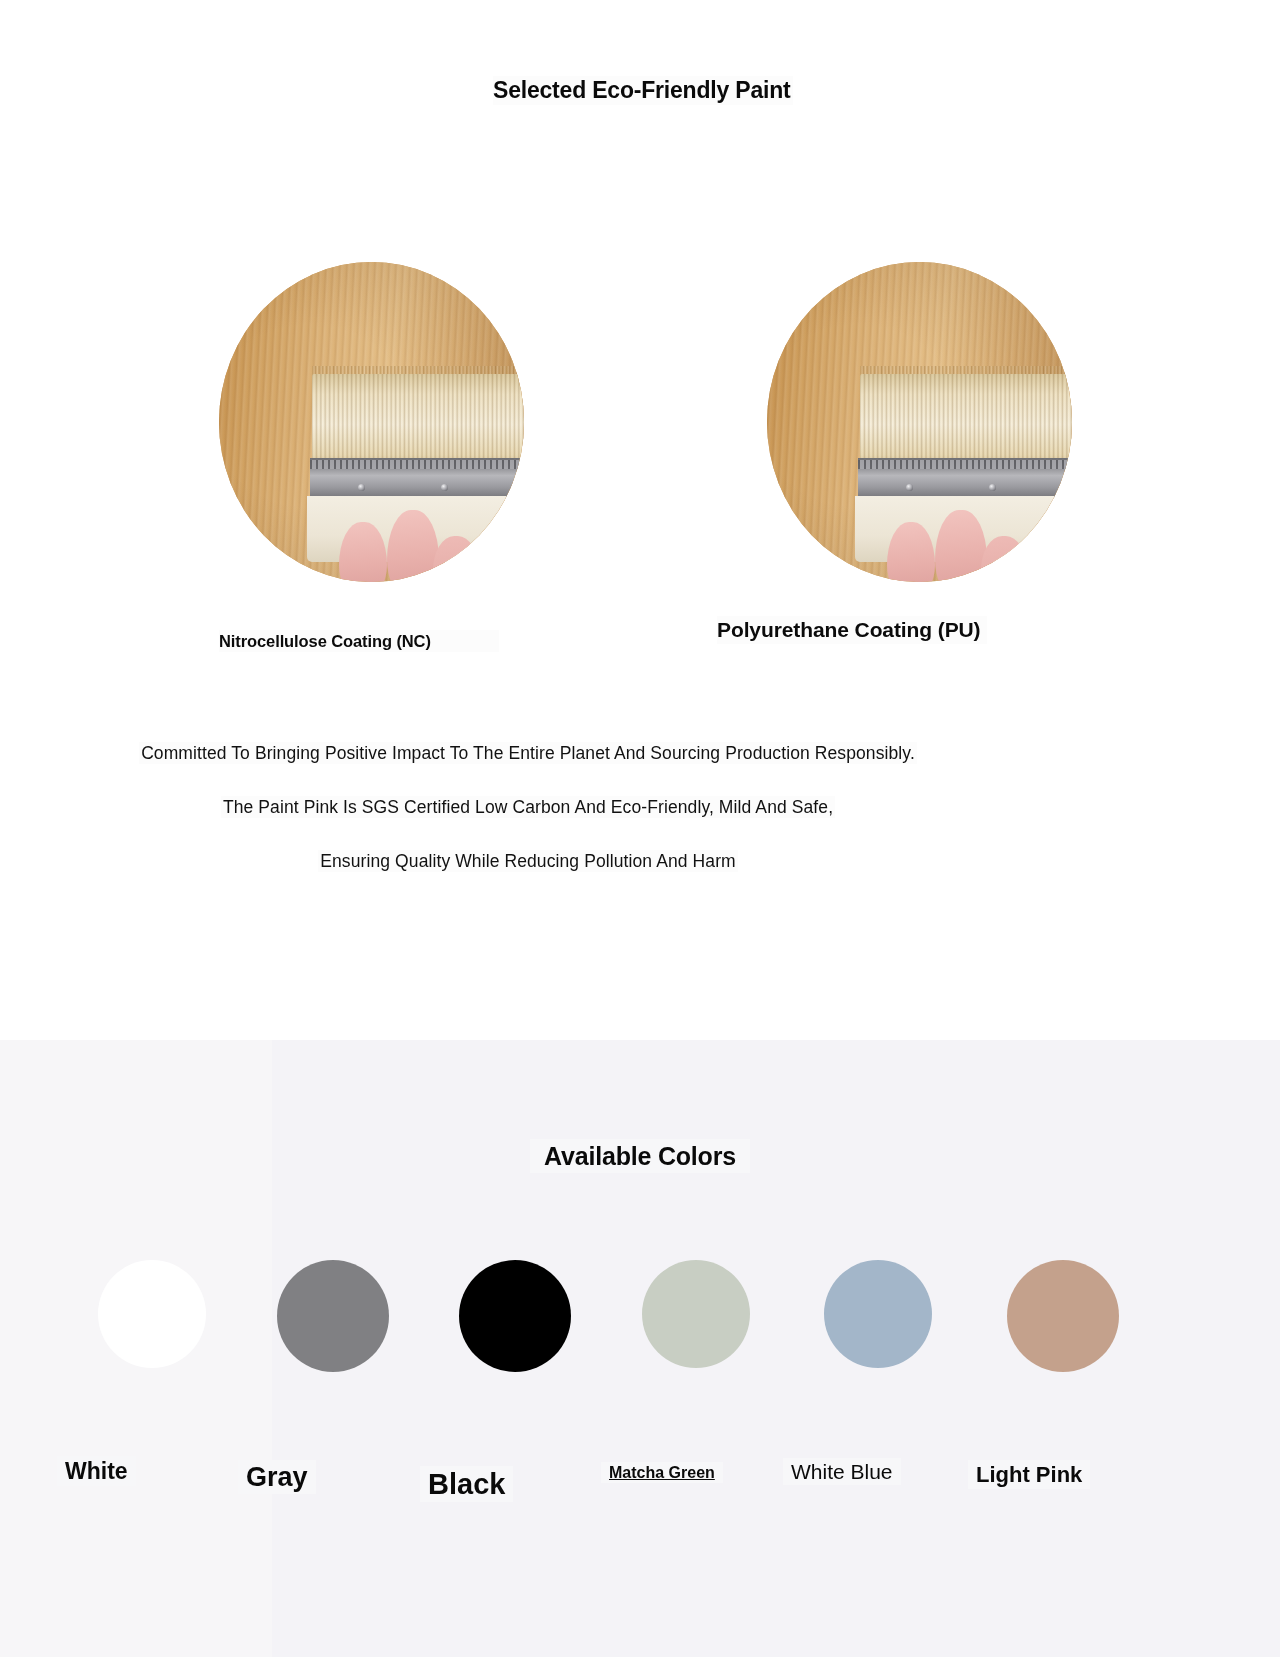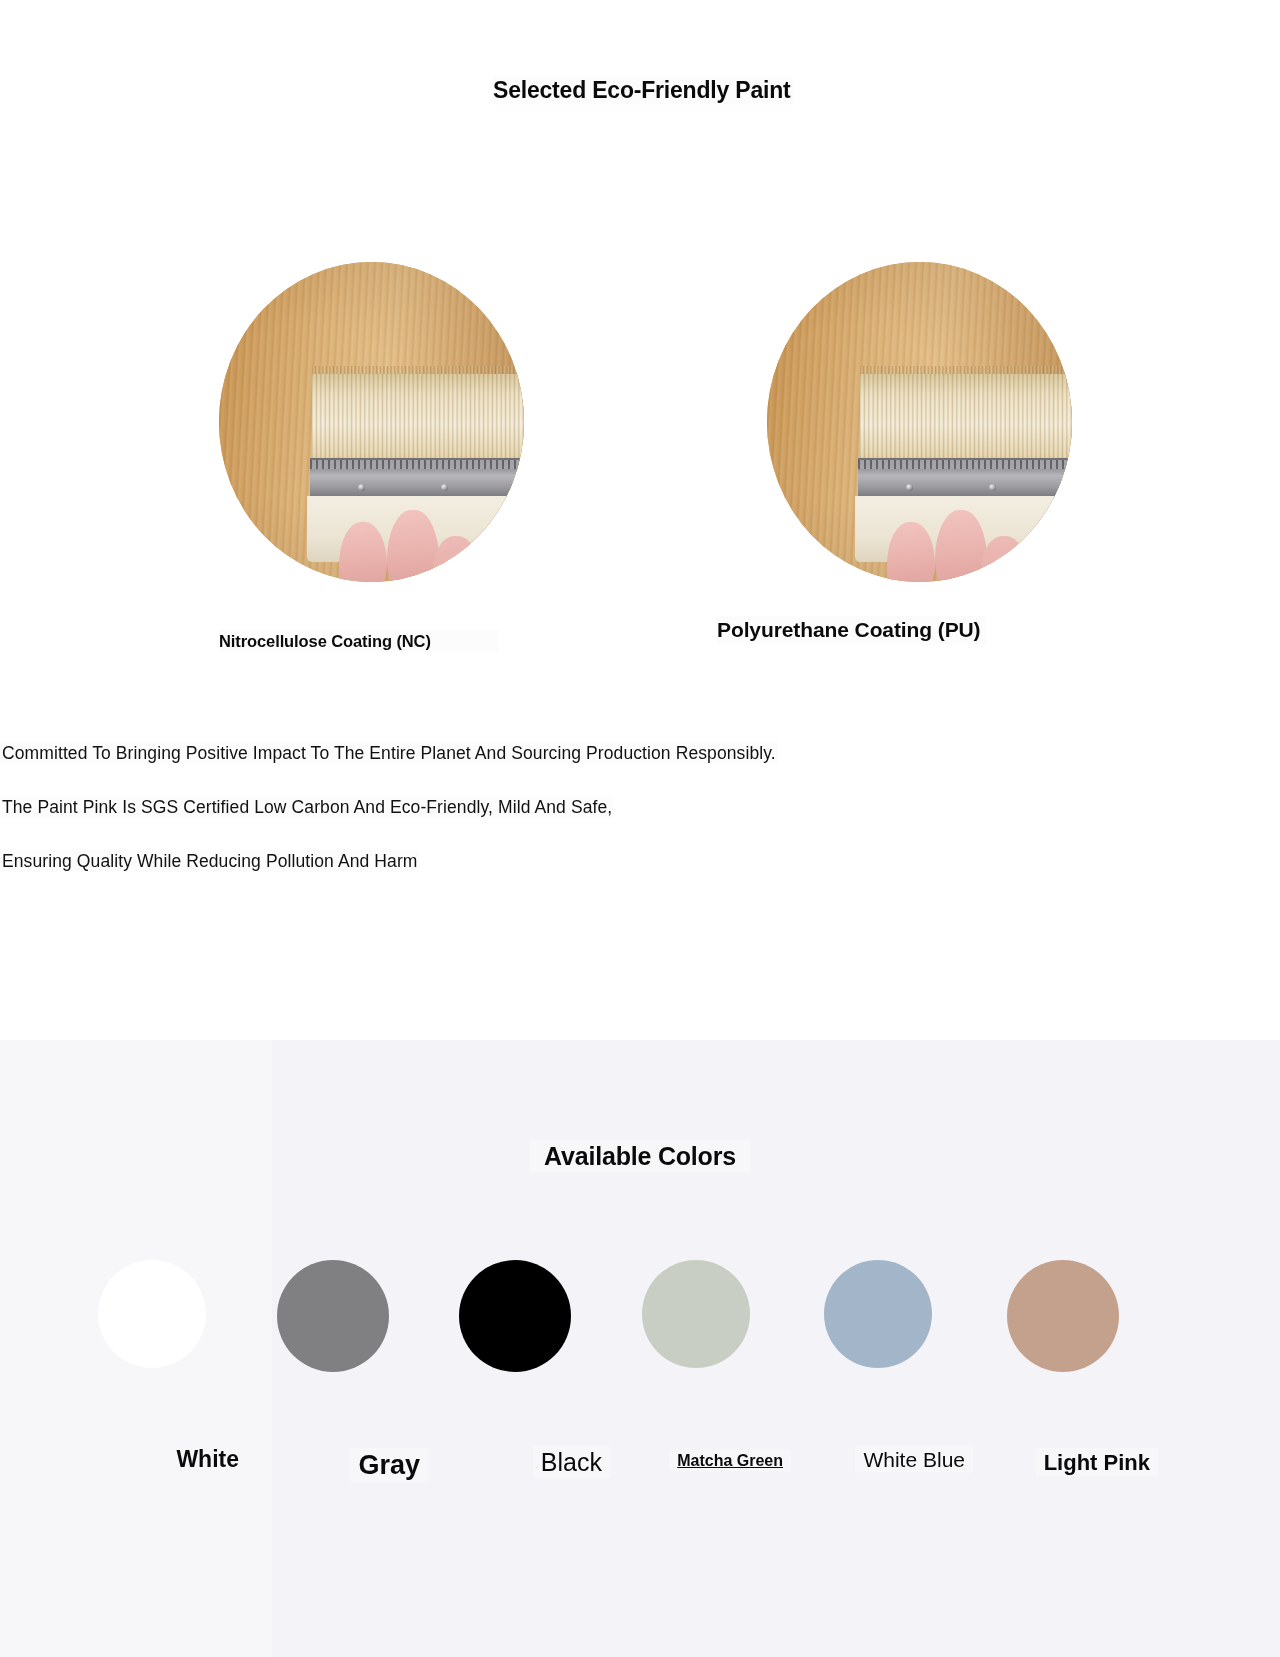--- a/index.html
+++ b/index.html
@@ -175,21 +175,21 @@
     width: 270px;
     font-size: 21px;
     line-height: 28px;
   }
 
   .blurb {
     position: absolute;
     left: 0;
     top: 742px;
     width: 1056px;
-    text-align: left;
+    text-align: center;
   }
   .blurb p {
     font-size: 17.5px;
     line-height: 22px;
     color: #111111;
     margin-bottom: 32px;
     font-weight: 400;
     letter-spacing: 0.1px;
   }
   .blurb p span { background: #fcfcfc; padding: 1px 2px; }
@@ -235,25 +235,25 @@
     text-align: center;
   }
   .swatch .dot {
     width: 96px;
     height: 96px;
     border-radius: 50%;
     margin: 0 auto;
     display: block;
   }
   .swatch .cname {
-    margin-top: 4px;
+    margin-top: 16px;
     position: absolute;
     left: 0;
     width: 190px;
-    text-align: right;
+    text-align: left;
     color: #0a0a0a;
     background: transparent;
   }
   .swatch .cname i { font-style: normal; background: #f7f7f9; padding: 2px 8px; }
 
   .sw0 { left: 57px;  }
   .sw1 { left: 238px; }
   .sw2 { left: 420px; }
   .sw3 { left: 601px; }
   .sw4 { left: 783px; }
@@ -261,21 +261,21 @@
 
   .sw0 .dot { width: 108px; height: 108px; }
   .sw1 .dot { width: 112px; height: 112px; }
   .sw2 .dot { width: 112px; height: 112px; }
   .sw3 .dot { width: 108px; height: 108px; }
   .sw4 .dot { width: 108px; height: 108px; }
   .sw5 .dot { width: 112px; height: 112px; }
 
   .sw0 .cname { top: 182px; font-size: 23px; font-weight: 700; }
   .sw1 .cname { top: 186px; font-size: 27px; font-weight: 700; }
-  .sw2 .cname { top: 184px; font-size: 25px; font-weight: 400; }
+  .sw2 .cname { top: 192px; font-size: 29px; font-weight: 700; }
   .sw3 .cname { top: 188px; font-size: 16px; font-weight: 700; text-decoration: underline; }
   .sw4 .cname { top: 184px; font-size: 21px; font-weight: 400; }
   .sw5 .cname { top: 186px; font-size: 22px; font-weight: 700; }
 </style>
 </head>
 <body>
 
 <div class="page">
 
   <section class="paint-section">

